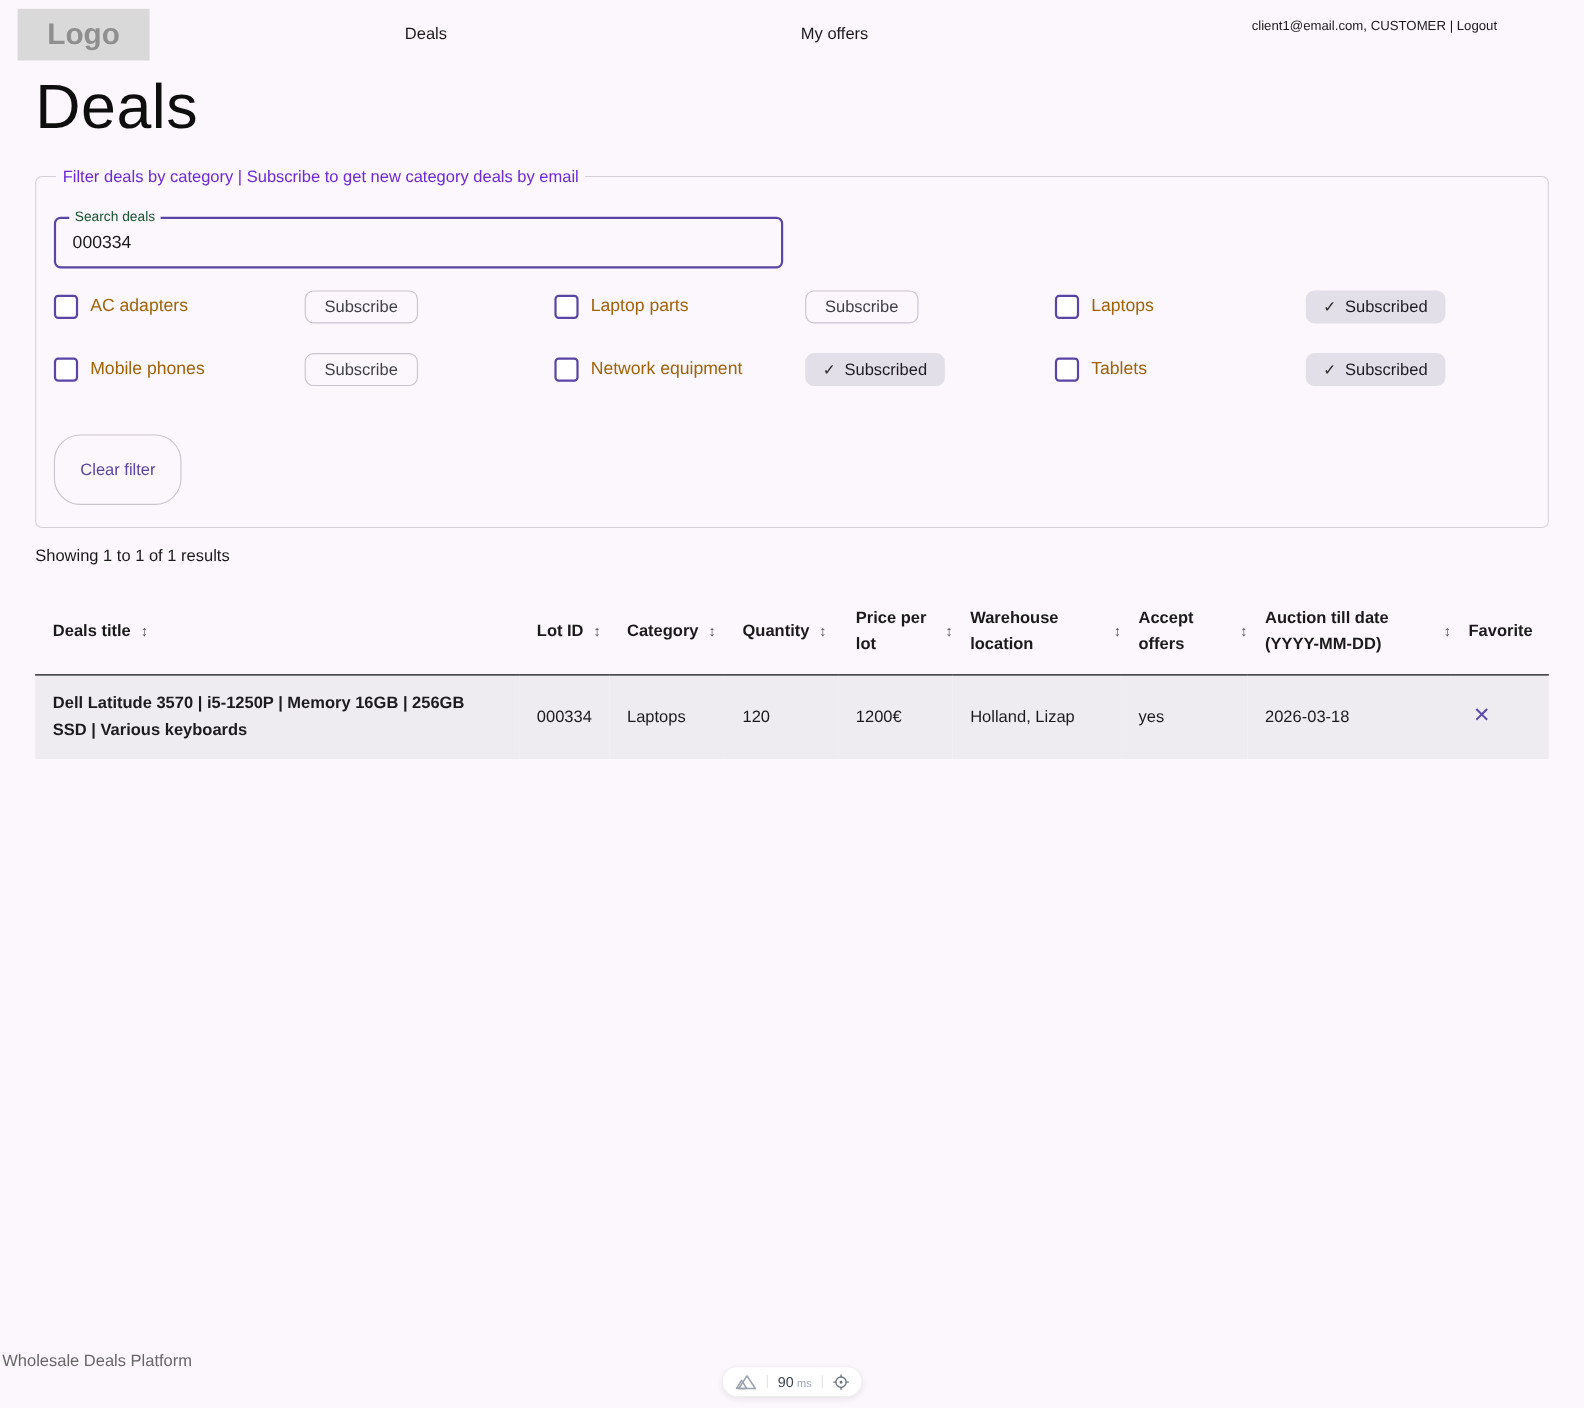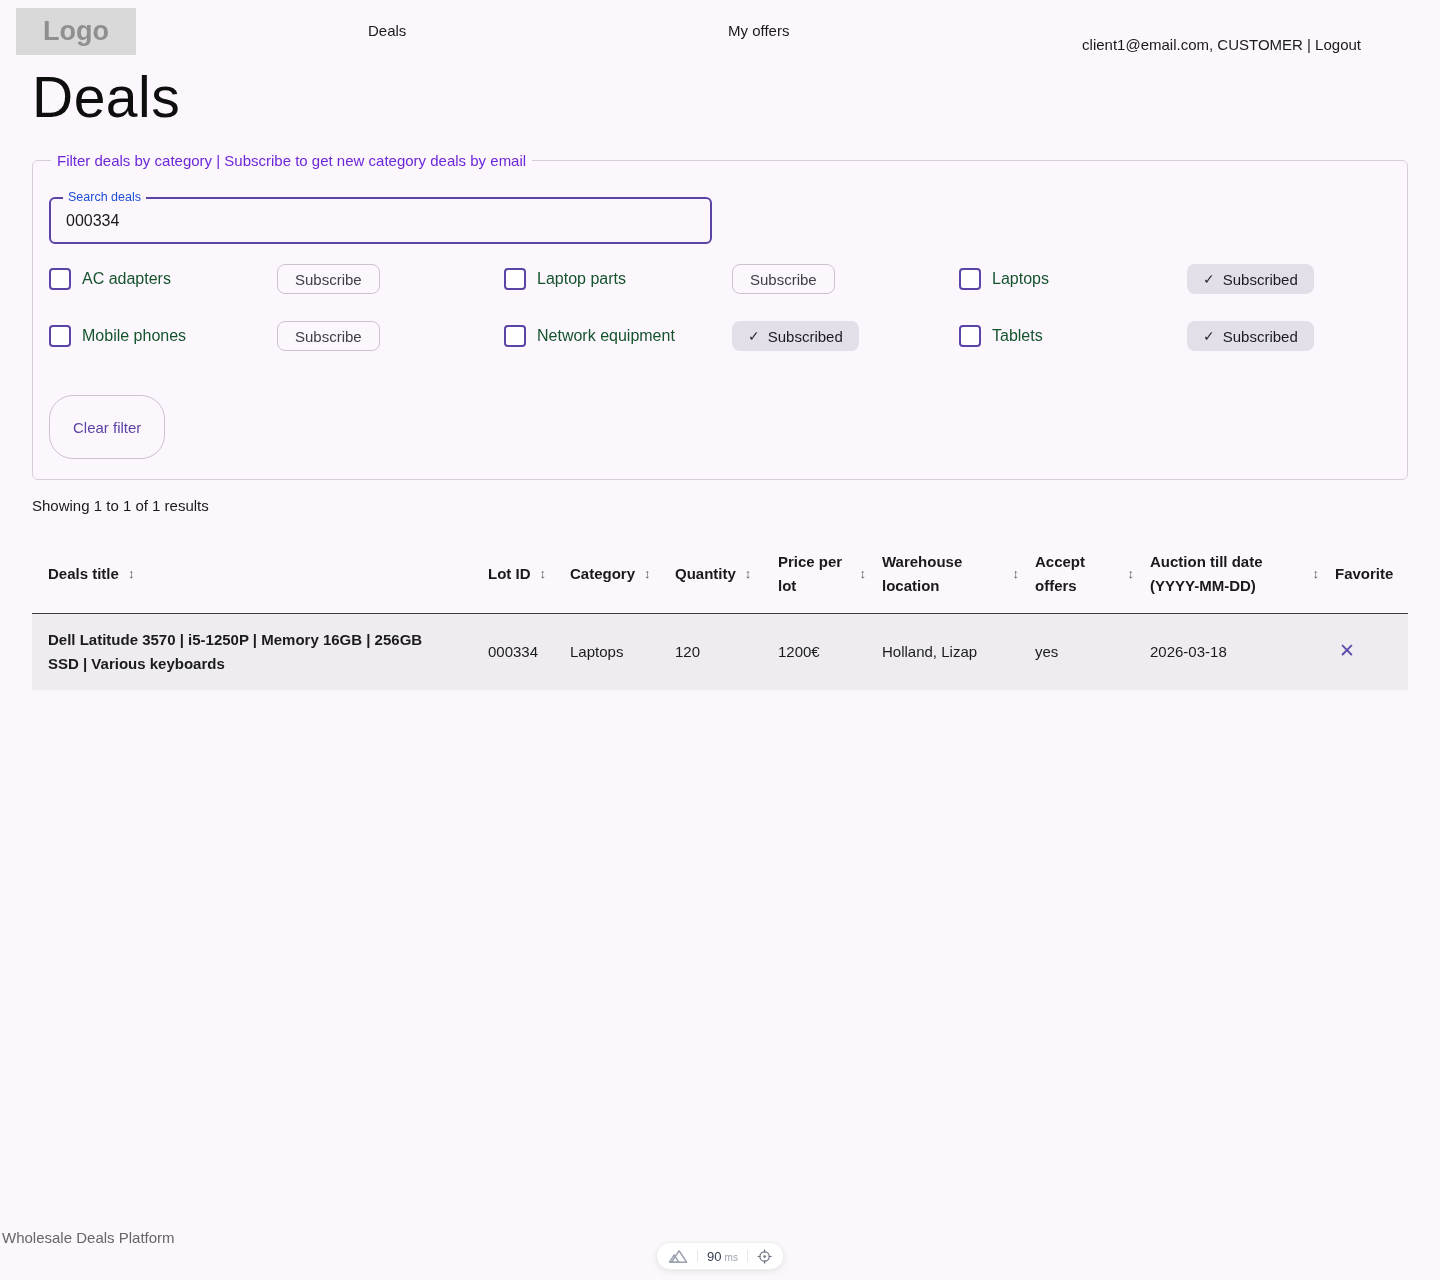--- a/index.html
+++ b/index.html
@@ -18,21 +18,21 @@
     position: absolute; left: 16px; top: 8px;
     width: 120px; height: 47px;
     background: #d9d9d9;
     display: flex; align-items: center; justify-content: center;
     font-size: 27px; font-weight: bold; color: #8f8f8f;
     cursor: pointer;
   }
   .nav-link { position: absolute; top: 22px; font-size: 15px; color: #1a1a1a; cursor: pointer; }
   .nav-link.deals { left: 368px; }
   .nav-link.offers { left: 728px; }
-  .user-info { position: absolute; top: 36px; right: 79px; font-size: 15px; color: #1a1a1a; cursor: pointer; }
+  .user-info { position: absolute; top: 16px; right: 79px; font-size: 12px; color: #1a1a1a; cursor: pointer; }
 
   
   .page-title {
     margin: 4px 0 0 32px;
     font-size: 57px; font-weight: 400; color: #0e0e0e;
     letter-spacing: 0.5px;
   }
 
   
   fieldset.filter {
@@ -50,21 +50,21 @@
     position: relative;
     width: 663px; height: 47px;
     margin-top: 14px;
     border: 2px solid #5a44a5;
     border-radius: 6px;
   }
   .search-label {
     position: absolute; top: -9px; left: 12px;
     background: #fcf7fc;
     padding: 0 5px;
-    font-size: 12.5px; color: #1d4ed8;
+    font-size: 12.5px; color: #14532d;
   }
   .search-input {
     width: 100%; height: 100%;
     border: none; outline: none; background: transparent;
     padding: 0 15px;
     font-family: "Liberation Sans", sans-serif;
     font-size: 16px; color: #1a1a1a;
   }
 
   .cat-grid {
@@ -77,21 +77,21 @@
   .cat-check-label { display: flex; align-items: center; width: 228px; }
   .cat-checkbox {
     appearance: none; -webkit-appearance: none;
     width: 22px; height: 22px;
     border: 2.5px solid #5a44a5;
     border-radius: 4px;
     background: #fff;
     cursor: pointer;
     flex: 0 0 auto;
   }
-  .cat-label { margin-left: 11px; font-size: 16px; color: #14532d; cursor: pointer; }
+  .cat-label { margin-left: 11px; font-size: 16px; color: #a16207; cursor: pointer; }
 
   .btn-subscribe {
     font-family: "Liberation Sans", sans-serif;
     font-size: 15px; color: #3f3f46;
     background: transparent;
     border: 1px solid #cac2cf;
     border-radius: 8px;
     padding: 6px 17px;
     height: 30px;
     cursor: pointer;

